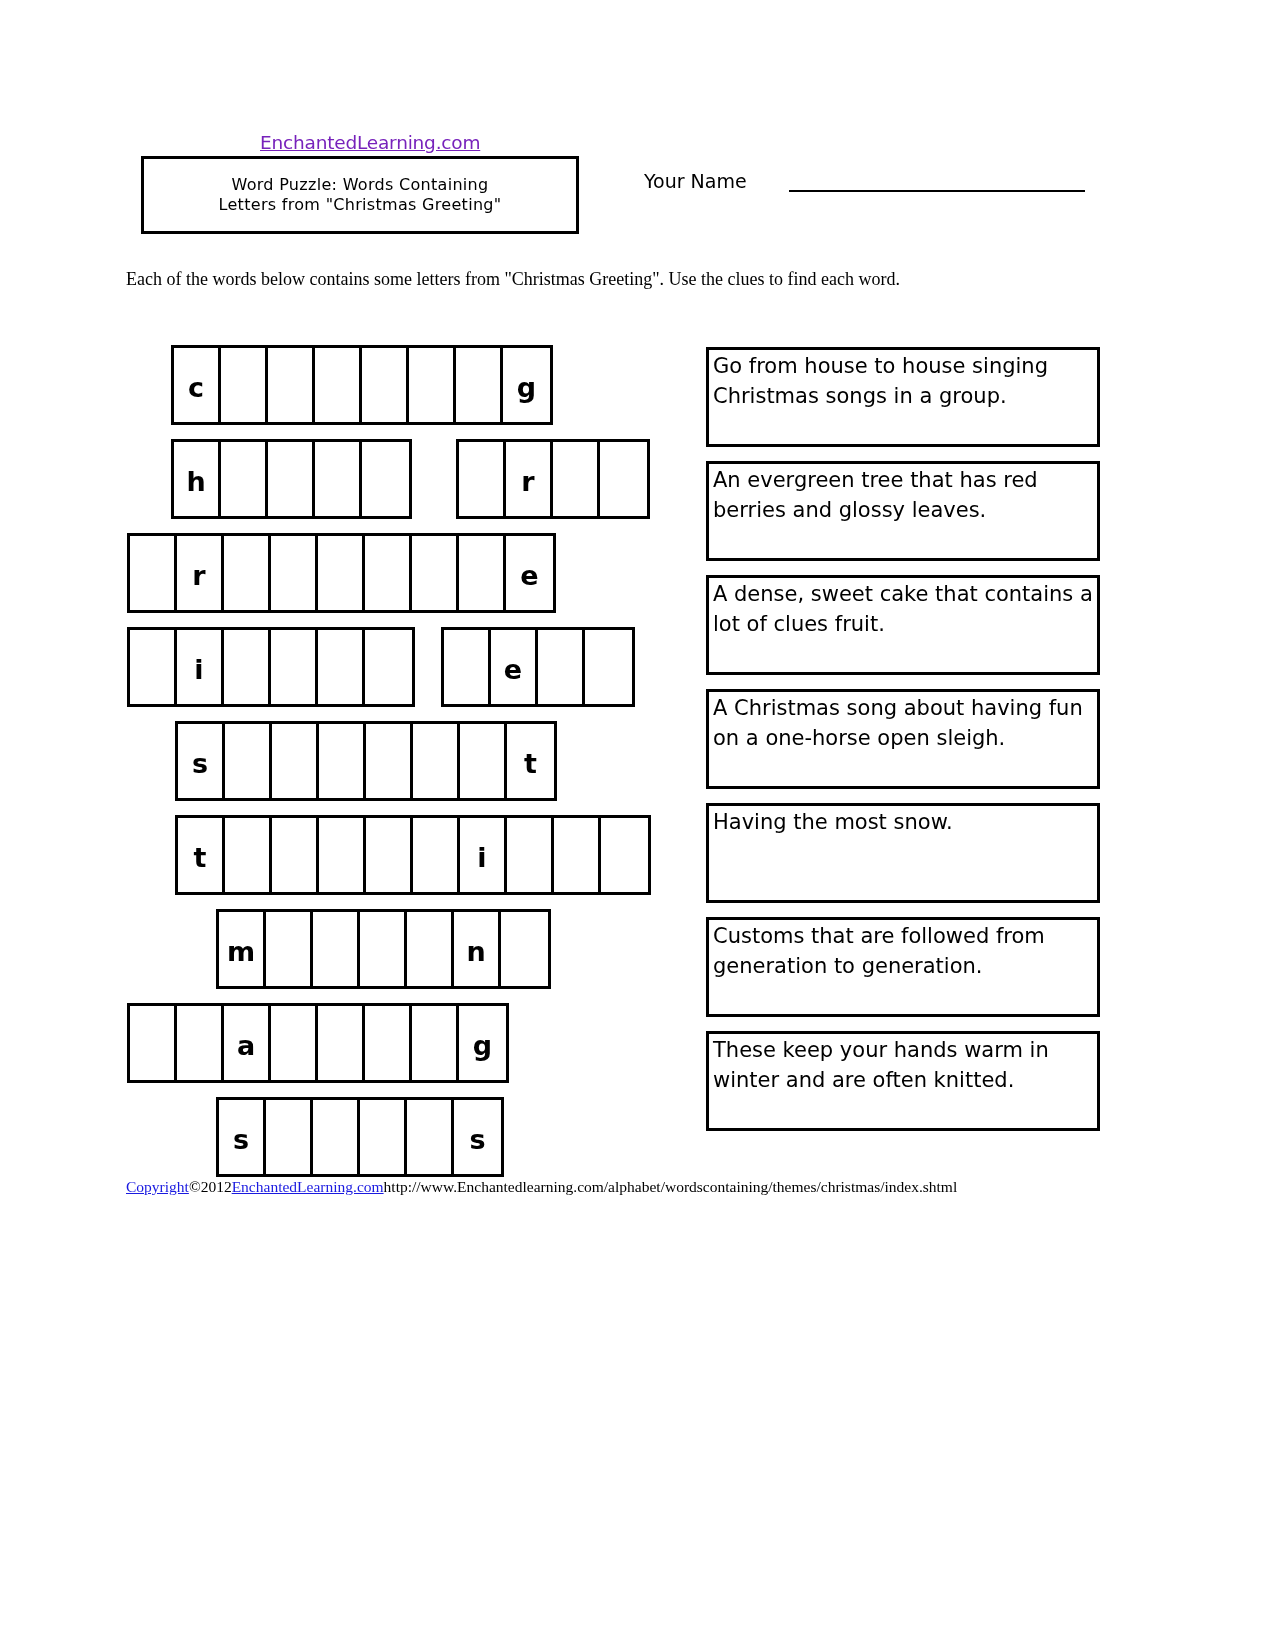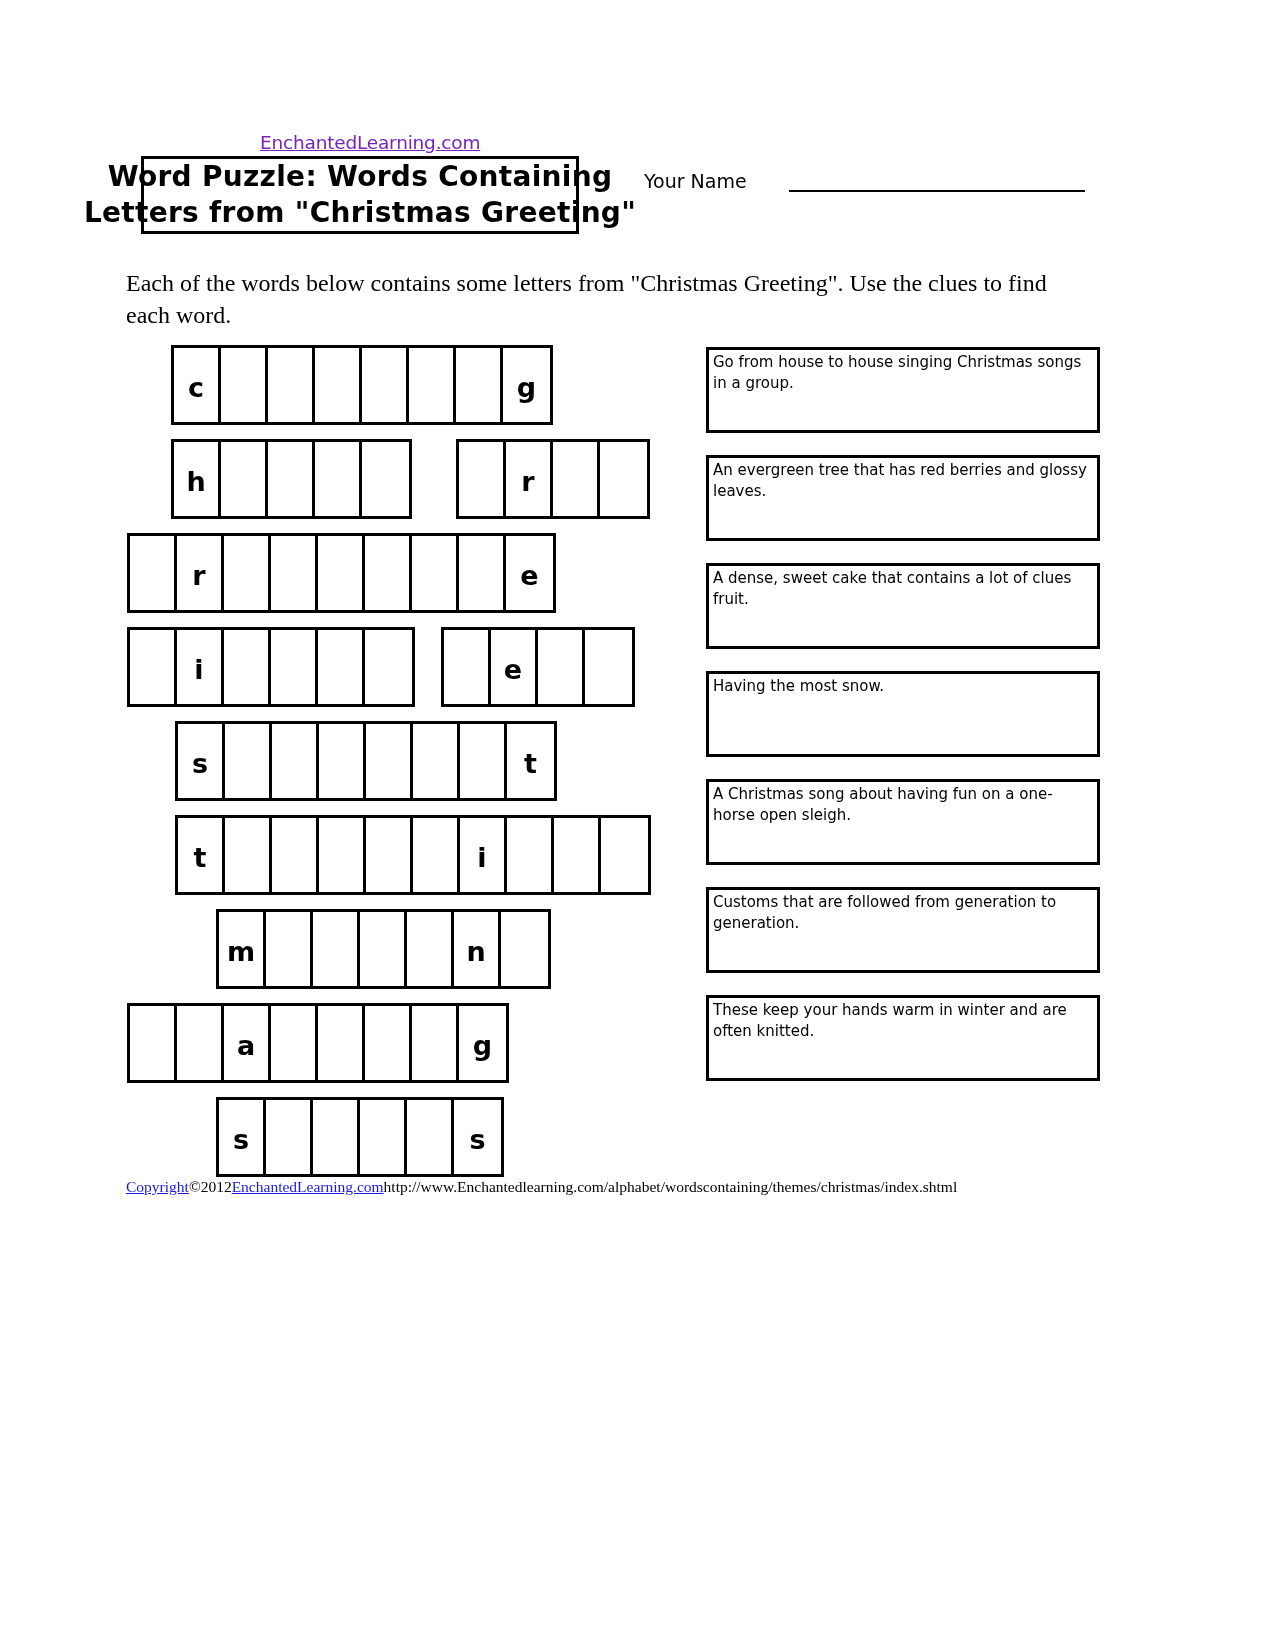--- a/index.html
+++ b/index.html
@@ -43,22 +43,22 @@
     height: 78px;
     border: 3px solid #000;
     box-sizing: border-box;
     display: flex;
     flex-direction: column;
     align-items: center;
     justify-content: center;
   }
   #title-box .tline {
     font-family: "DejaVu Sans", sans-serif;
-    font-weight: bold;
-    font-size: 28px;
+    font-weight: normal;
+    font-size: 16px;
     letter-spacing: 0.3px;
     line-height: 1.28;
     white-space: nowrap;
   }
   #name-wrap {
     position: absolute;
     left: 636px;
     top: 170px;
     display: flex;
     align-items: flex-end;
@@ -77,21 +77,21 @@
     margin-left: 1px;
   }
 
   
   #instructions {
     position: absolute;
     left: 118px;
     top: 268px;
     width: 968px;
     font-family: "Liberation Serif", serif;
-    font-size: 24px;
+    font-size: 18px;
     line-height: 1.32;
   }
 
   
   #puzzle-area {
     position: absolute;
     left: 0;
     top: 345px;
     width: 1275px;
   }
@@ -126,25 +126,25 @@
   #clue-area {
     position: absolute;
     left: 698px;
     top: 347px;
     width: 394px;
   }
   .clue-box {
     border: 3px solid #000;
     box-sizing: border-box;
     width: 394px;
-    height: 86px;
-    margin-bottom: 22px;
+    height: 100px;
+    margin-bottom: 14px;
     padding: 2px 3px 0 4px;
     font-family: "DejaVu Sans", sans-serif;
-    font-size: 15px;
+    font-size: 21px;
     line-height: 1.42;
     overflow: hidden;
   }
 
   
   #footer {
     position: absolute;
     left: 118px;
     top: 1178px;
     font-family: "Liberation Serif", serif;
@@ -298,22 +298,22 @@
           <div class="cell"></div>
           <div class="cell">s</div>
         </div>
       </div>
     </div>
 
   <div id="clue-area">
       <div class="clue-box">Go from house to house singing Christmas songs in a group.</div>
       <div class="clue-box">An evergreen tree that has red berries and glossy leaves.</div>
       <div class="clue-box">A dense, sweet cake that contains a lot of clues fruit.</div>
+      <div class="clue-box">A Christmas song about having fun on a one-horse open sleigh.</div>
       <div class="clue-box">Having the most snow.</div>
-      <div class="clue-box">A Christmas song about having fun on a one-horse open sleigh.</div>
       <div class="clue-box">Customs that are followed from generation to generation.</div>
       <div class="clue-box">These keep your hands warm in winter and are often knitted.</div>
     </div>
 
   <div id="footer">
     <span class="lnk">Copyright</span>
     <span class="plain">©2012 </span>
     <span class="lnk">EnchantedLearning.com</span>
     <span class="url">http://www.Enchantedlearning.com/alphabet/wordscontaining/themes/christmas/index.shtml</span>
   </div>

